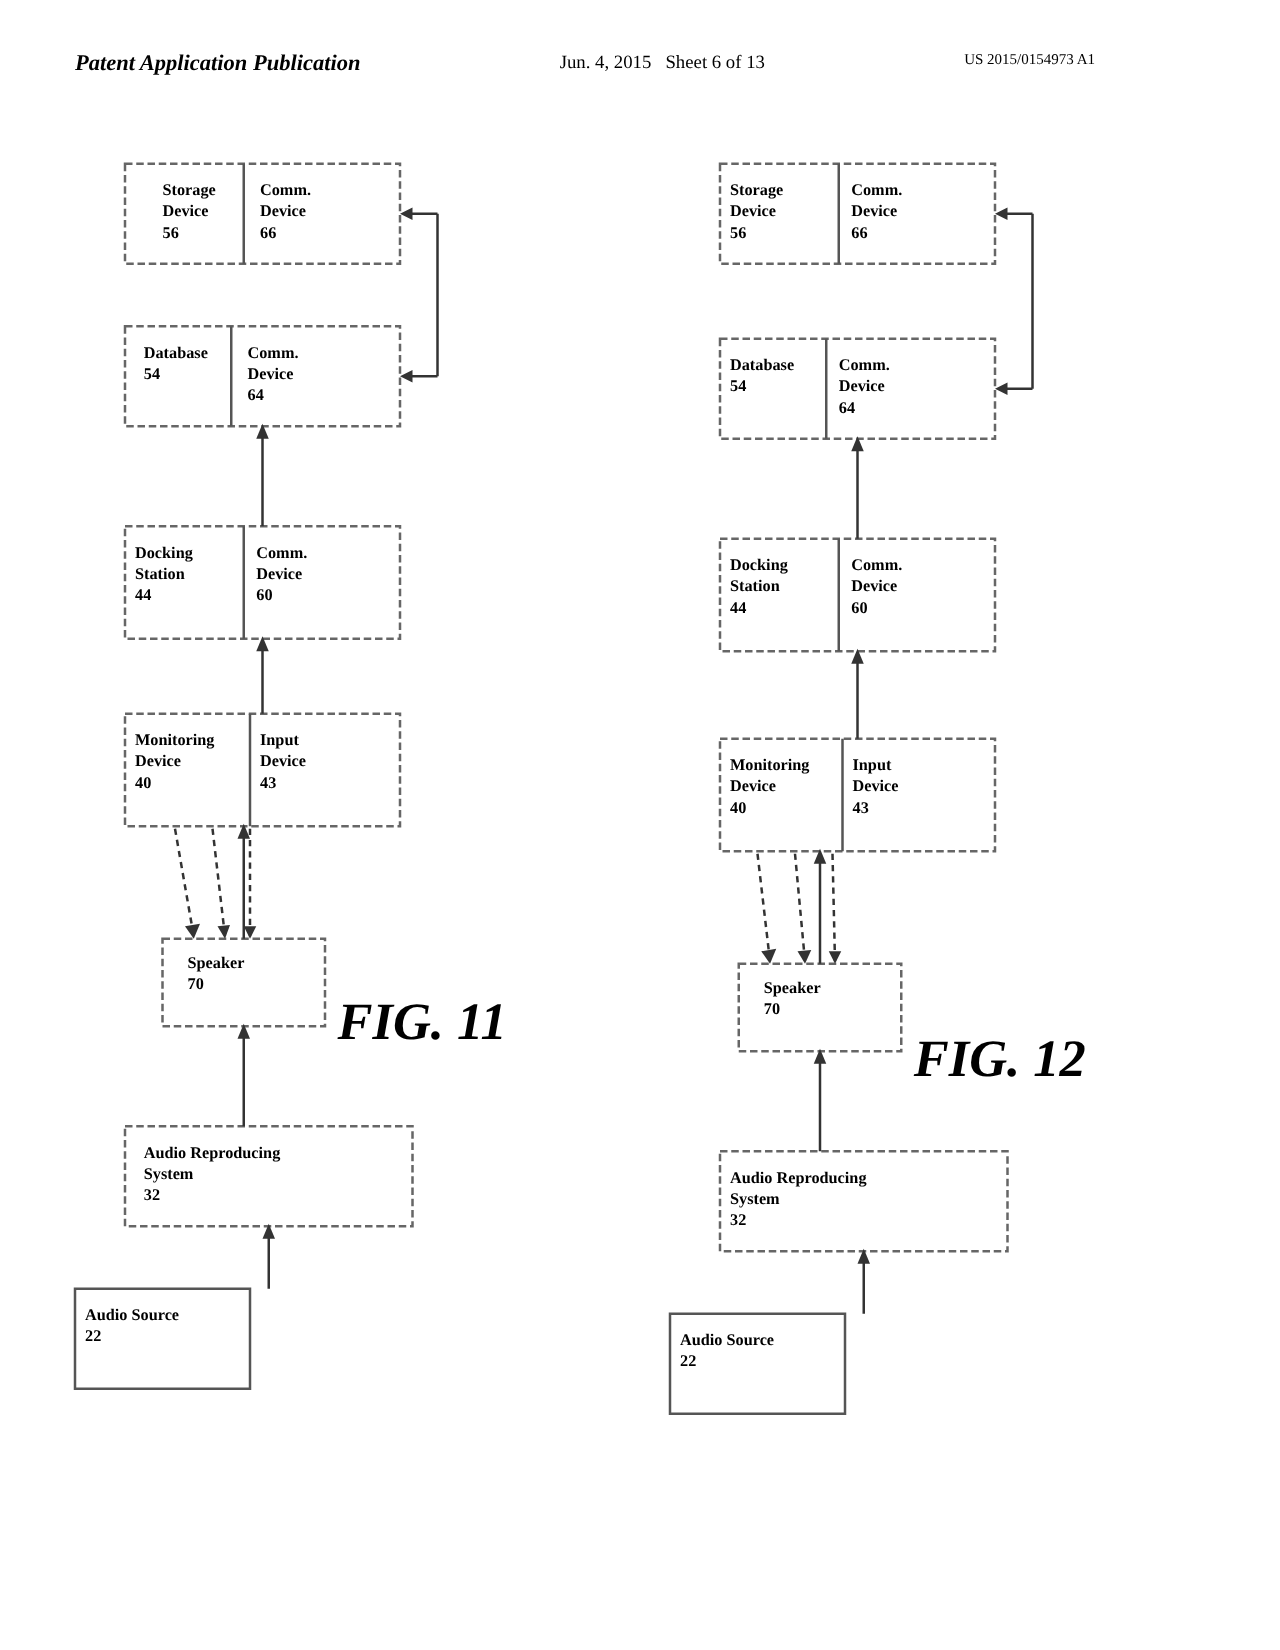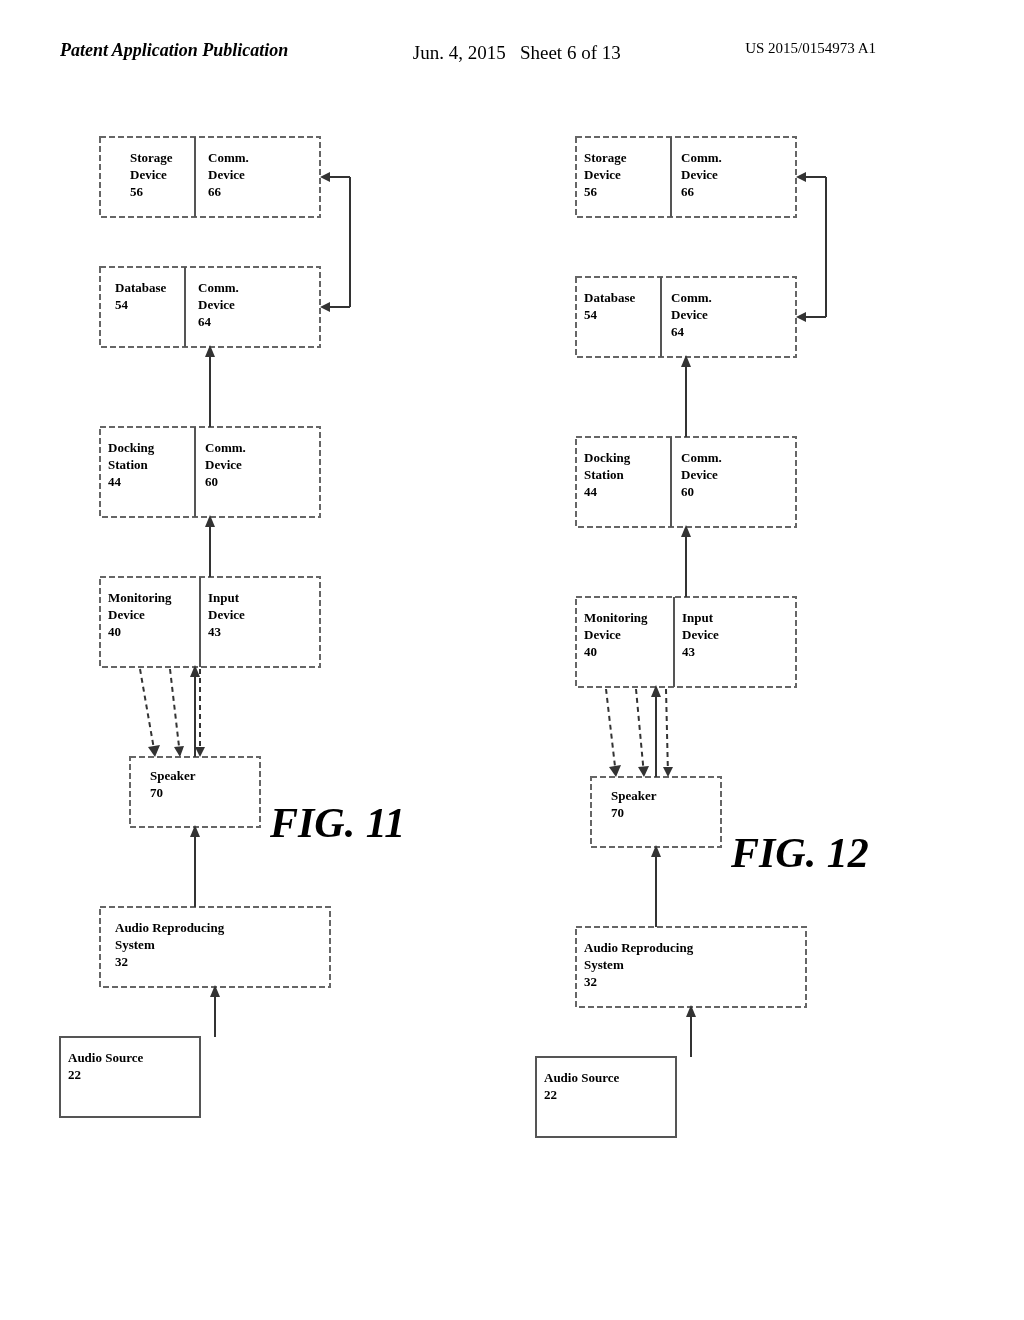--- a/index.html
+++ b/index.html
@@ -29,27 +29,27 @@
       border-bottom: none;
     }
 
     .header-left {
       font-size: 18px;
       font-weight: bold;
       font-style: italic;
     }
 
     .header-center {
-      font-size: 19px;
+      font-size: 15px;
       text-align: center;
       line-height: 1.4;
     }
 
     .header-right {
-      font-size: 15px;
+      font-size: 12px;
       text-align: right;
     }
 
     
     .diagrams-area {
       display: flex;
       justify-content: space-between;
       padding: 30px 40px 0 40px;
       position: relative;
     }

